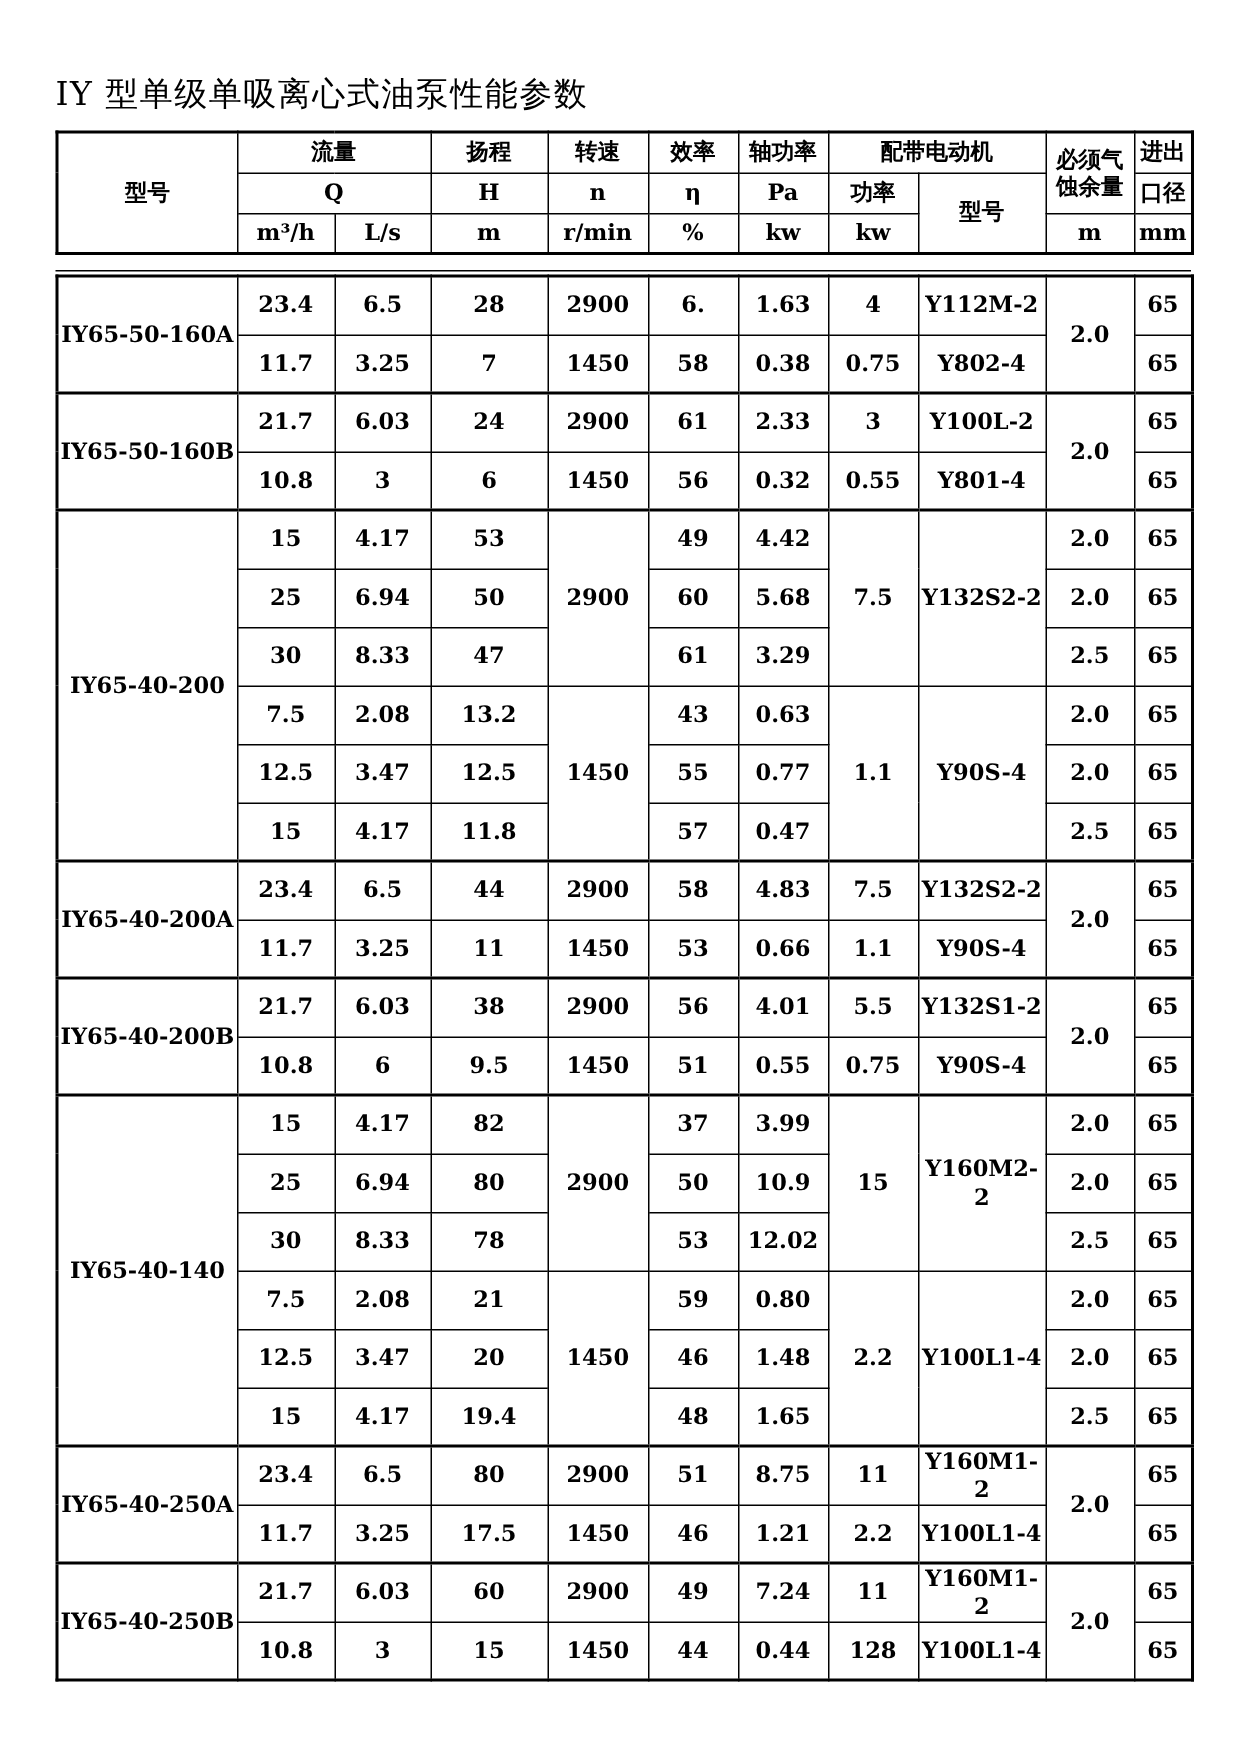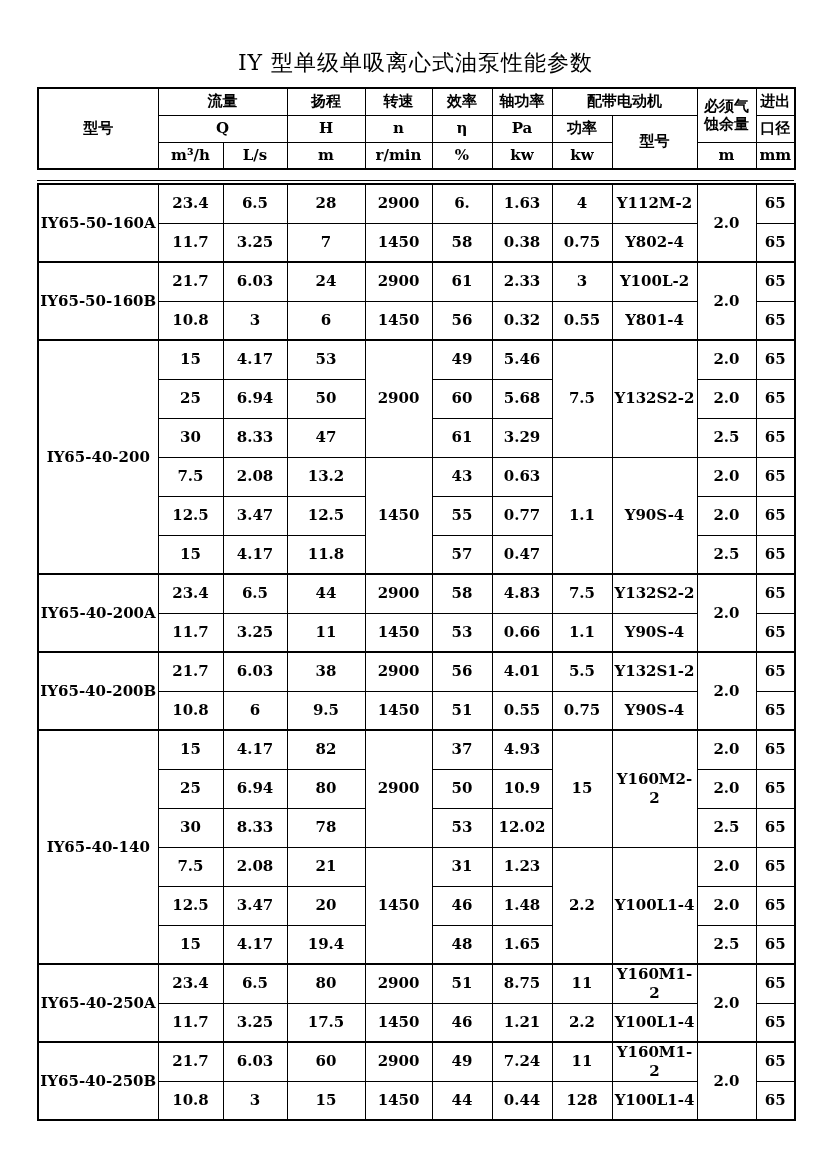--- a/index.html
+++ b/index.html
@@ -15,21 +15,20 @@
   }
   .page {
     box-sizing: border-box;
     width: 826px;
     height: 1165px;
     padding: 48px 31px 0 37px;
     background: #ffffff;
   }
   .title {
     width: 757px;
-    text-align: center;
     font-family: "DejaVu Serif", serif;
     font-weight: normal;
     font-size: 22px;
     letter-spacing: 1px;
     margin-bottom: 9px;
     white-space: nowrap;
   }
   table.tbl {
     border-collapse: collapse;
     table-layout: fixed;
@@ -181,21 +180,21 @@
           <td>Y801-4</td>
           <td>65</td>
         </tr>
         <tr class="section-start">
           <td rowspan="6">IY65-40-200</td>
           <td>15</td>
           <td>4.17</td>
           <td>53</td>
           <td rowspan="3">2900</td>
           <td>49</td>
-          <td>5.46</td>
+          <td>4.42</td>
           <td rowspan="3">7.5</td>
           <td rowspan="3">Y132S2-2</td>
           <td>2.0</td>
           <td>65</td>
         </tr>
         <tr>
           <td>25</td>
           <td>6.94</td>
           <td>50</td>
           <td>60</td>
@@ -290,21 +289,21 @@
           <td>Y90S-4</td>
           <td>65</td>
         </tr>
         <tr class="section-start">
           <td rowspan="6">IY65-40-140</td>
           <td>15</td>
           <td>4.17</td>
           <td>82</td>
           <td rowspan="3">2900</td>
           <td>37</td>
-          <td>4.93</td>
+          <td>3.99</td>
           <td rowspan="3">15</td>
           <td rowspan="3">Y160M2-2</td>
           <td>2.0</td>
           <td>65</td>
         </tr>
         <tr>
           <td>25</td>
           <td>6.94</td>
           <td>80</td>
           <td>50</td>
@@ -319,22 +318,22 @@
           <td>53</td>
           <td>12.02</td>
           <td>2.5</td>
           <td>65</td>
         </tr>
         <tr>
           <td>7.5</td>
           <td>2.08</td>
           <td>21</td>
           <td rowspan="3">1450</td>
-          <td>31</td>
-          <td>1.23</td>
+          <td>59</td>
+          <td>0.80</td>
           <td rowspan="3">2.2</td>
           <td rowspan="3">Y100L1-4</td>
           <td>2.0</td>
           <td>65</td>
         </tr>
         <tr>
           <td>12.5</td>
           <td>3.47</td>
           <td>20</td>
           <td>46</td>

